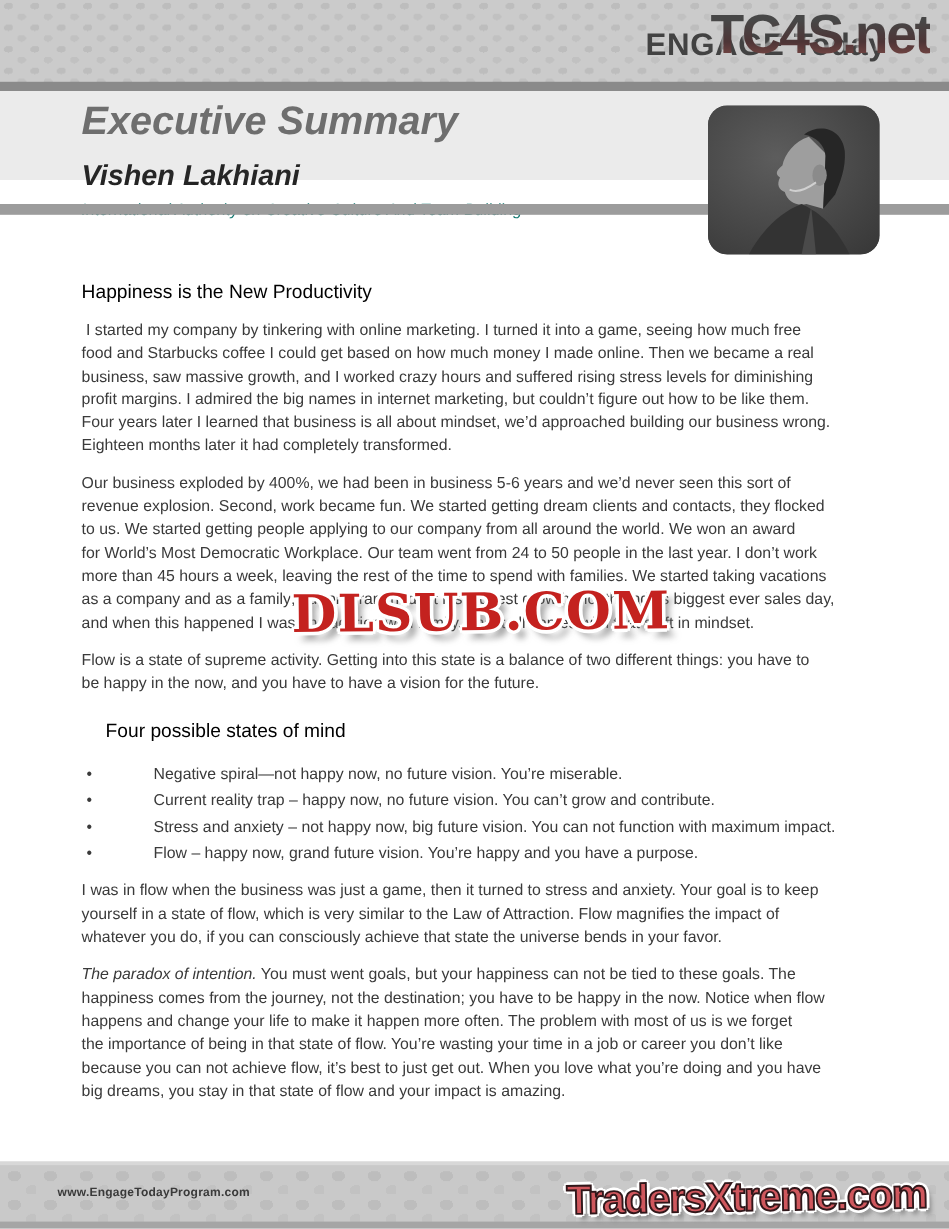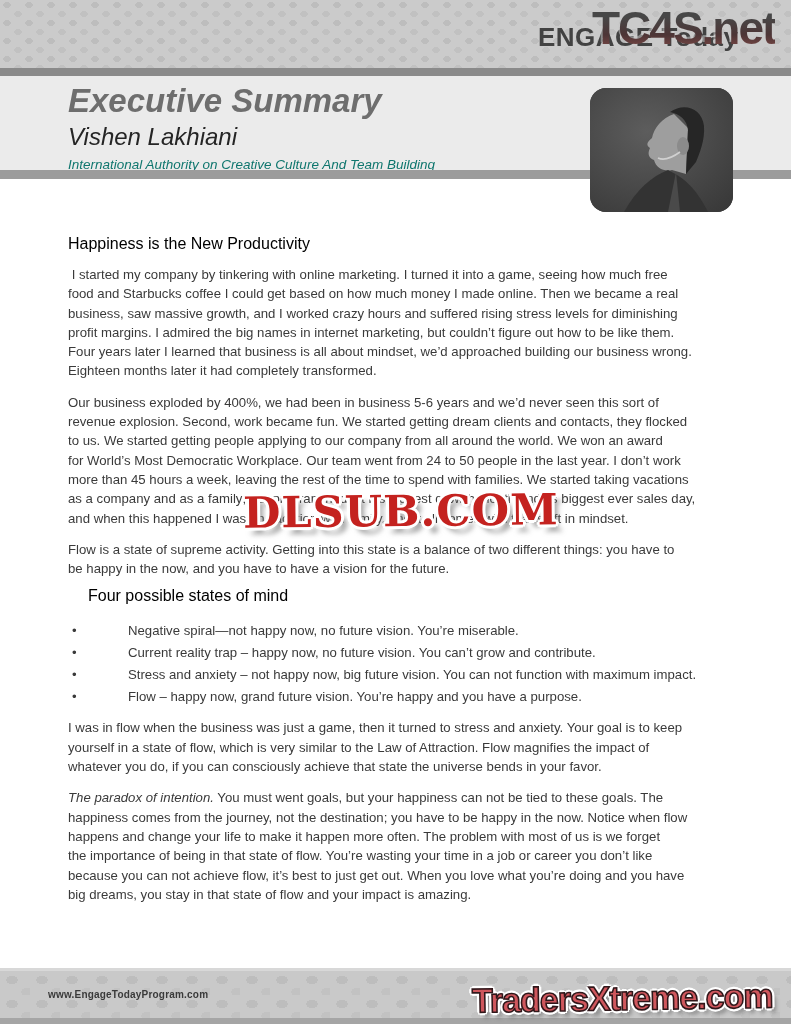--- a/index.html
+++ b/index.html
@@ -11,47 +11,47 @@
   .banner{
     position:absolute;left:0;top:0;width:791px;height:68px;
     background-color:#cbcbcb;
     background-image:
       radial-gradient(ellipse 6px 4.5px at 7px 5px,#bdbdbd 62%,rgba(0,0,0,0) 63%),
       radial-gradient(ellipse 6px 4.5px at 18px 14px,#c1c1c1 62%,rgba(0,0,0,0) 63%);
     background-size:22px 18px;
   }
   .bar1{position:absolute;left:0;top:68px;width:791px;height:8px;background:#8a8a8a;}
   .band{
-    position:absolute;left:0;top:76px;width:791px;height:94px;background:#ebebeb;
+    position:absolute;left:0;top:76px;width:791px;height:74px;background:#ebebeb;
     box-sizing:border-box;padding:7px 0 0 68px;
   }
   .bar2{position:absolute;left:0;top:170px;width:791px;height:9px;background:#9c9c9c;}
   .brand{
     position:absolute;left:538px;top:22px;z-index:2;
     font-size:26px;font-weight:bold;letter-spacing:0.5px;color:#424242;
   }
   .wm-top{
     position:absolute;left:592px;top:0px;z-index:3;
     font-size:46px;font-weight:bold;letter-spacing:-2px;line-height:56px;
     background:linear-gradient(180deg,#474747 30%,#4d3536 62%,#7c4846 88%);
     -webkit-background-clip:text;background-clip:text;color:transparent;
     filter:drop-shadow(-2px -2px 0 rgba(200,200,200,0.55));
   }
   .title{font-size:33px;line-height:36px;font-style:italic;font-weight:bold;color:#6e6e6e;}
-  .author{font-size:24px;line-height:28px;font-style:italic;font-weight:normal;color:#252525;margin-top:4px;}
+  .author{font-size:24px;line-height:28px;font-style:italic;font-weight:bold;color:#252525;margin-top:14px;}
   .tagline{font-size:13.5px;line-height:16px;font-style:italic;color:#0f766e;margin-top:6px;}
   
   .photo{
     position:absolute;left:590px;top:88px;width:143px;height:124px;
     border-radius:16px;overflow:hidden;z-index:5;background:#454545;
   }
   
   .article{position:absolute;left:68px;top:234px;width:706px;color:#3a3a3a;font-size:13.2px;}
   .h{font-weight:normal;font-size:16px;color:#000000;line-height:19px;white-space:pre;}
-  .h2{margin-top:8px;padding-left:20px;}
+  .h2{margin-top:22px;padding-left:20px;}
   .para{margin-top:12px;}
   .tl{white-space:pre;line-height:19.3px;}
   .ital{font-style:italic;}
   .bullets{margin-top:15px;}
   .bullet{position:relative;padding-left:60px;line-height:22px;white-space:pre;}
   .bdot{position:absolute;left:4px;top:0;}
   
   .wm-center{
     position:absolute;left:243px;top:486px;z-index:10;
     font-family:"DejaVu Serif",serif;font-weight:bold;font-size:43px;letter-spacing:1px;

